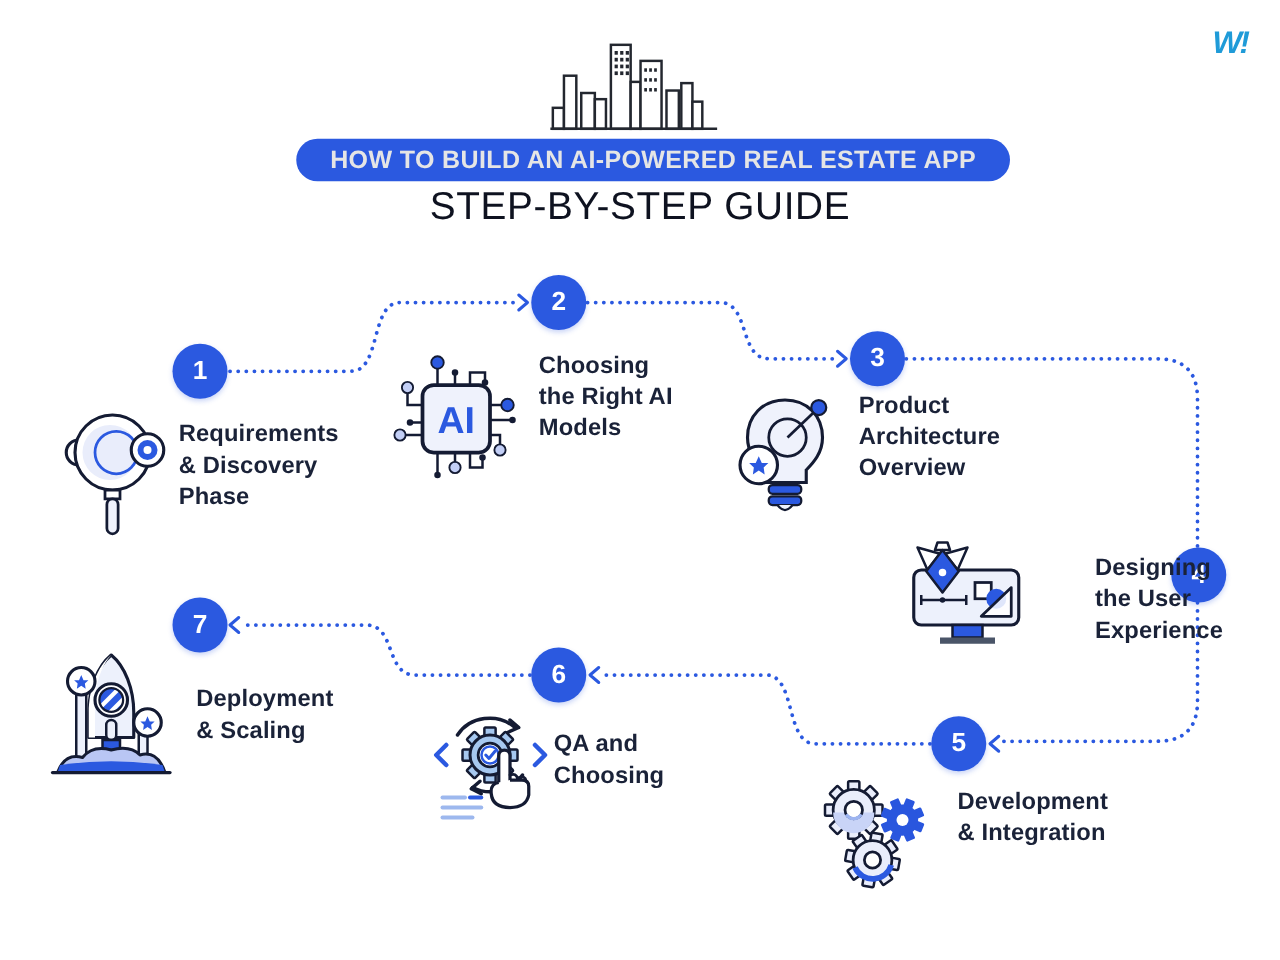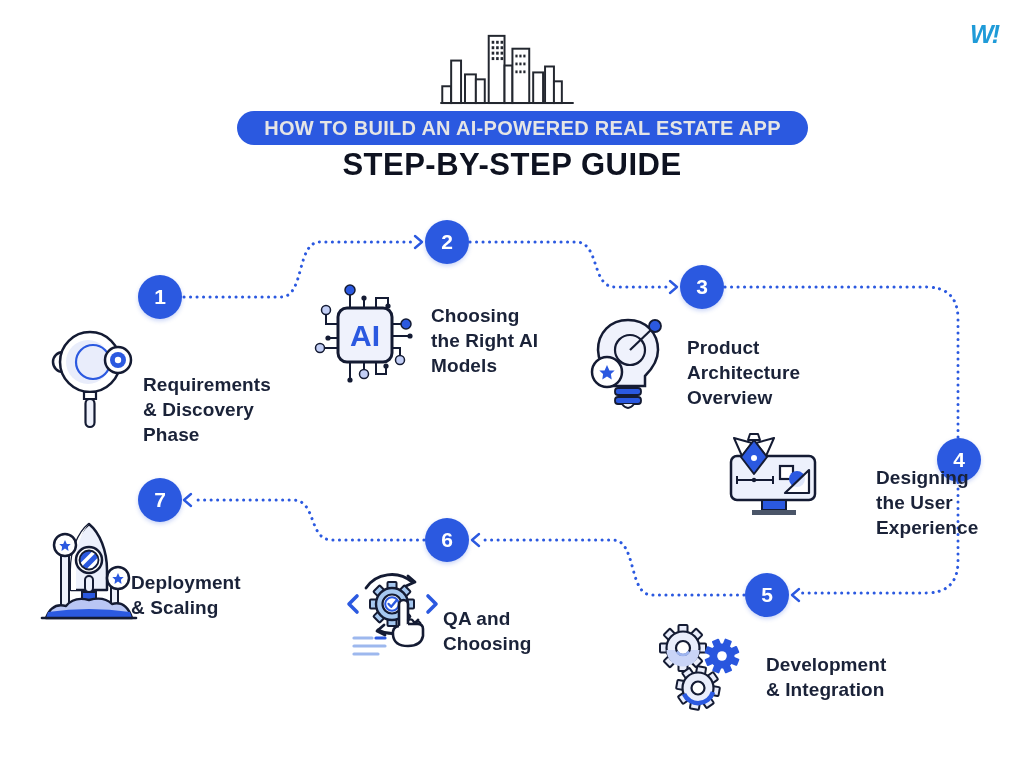--- a/index.html
+++ b/index.html
@@ -18,32 +18,32 @@
   }
   .skyline{position:absolute;left:402px;top:24px;width:210px;height:84px;}
   .banner{
     position:absolute;left:237px;top:111px;width:571px;height:34px;
     background:var(--accent);border-radius:17px;display:flex;align-items:center;
     justify-content:center;color:#e5e5e5;font-size:20px;font-weight:700;
     letter-spacing:.3px;white-space:nowrap;
   }
   .title{
     position:absolute;left:0;top:147px;width:1024px;text-align:center;
-    font-size:31px;font-weight:700;color:var(--title);letter-spacing:.5px;
+    font-size:31px;font-weight:400;color:var(--title);letter-spacing:.5px;
   }
   .connector{position:absolute;left:0;top:0;width:1024px;height:768px;pointer-events:none;}
   .step-circle{
     position:absolute;width:44px;height:44px;border-radius:50%;
     background:var(--accent);color:#ffffff;display:flex;align-items:center;
     justify-content:center;font-size:21px;font-weight:700;
     box-shadow:0 2px 4px rgba(43,89,224,.25);
   }
   .step-label{
     position:absolute;font-size:19px;font-weight:700;color:var(--text);
-    line-height:25px;white-space:pre-line;letter-spacing:.1px;margin-top:23px;
+    line-height:25px;white-space:pre-line;letter-spacing:.1px;
   }
   .icon{position:absolute;}
   svg text{font-family:"Liberation Sans", sans-serif;}
 </style>
 </head>
 <body>
 
 <div class="logo">W!</div>
 
 <svg class="skyline" viewBox="0 0 135 85">
@@ -106,37 +106,37 @@
 </svg>
 
 <div class="step-circle" style="left:138px;top:275px">1</div>
 <div class="step-circle" style="left:425px;top:220px">2</div>
 <div class="step-circle" style="left:680px;top:265px">3</div>
 <div class="step-circle" style="left:937px;top:438px">4</div>
 <div class="step-circle" style="left:745px;top:573px">5</div>
 <div class="step-circle" style="left:425px;top:518px">6</div>
 <div class="step-circle" style="left:138px;top:478px">7</div>
 
-<div class="step-label" style="left:143px;top:349px">Requirements
+<div class="step-label" style="left:143px;top:335px">Requirements
 &amp; Discovery
 Phase</div>
 <div class="step-label" style="left:431px;top:280px">Choosing
 the Right AI
 Models</div>
 <div class="step-label" style="left:687px;top:312px">Product
 Architecture
 Overview</div>
 <div class="step-label" style="left:876px;top:442px">Designing
 the User
 Experience</div>
 <div class="step-label" style="left:766px;top:629px">Development
 &amp; Integration</div>
 <div class="step-label" style="left:443px;top:583px">QA and
 Choosing</div>
-<div class="step-label" style="left:131px;top:547px">Deployment
+<div class="step-label" style="left:157px;top:547px">Deployment
 &amp; Scaling</div>
 
 <svg class="icon" style="left:42px;top:320px;width:96px;height:112px" viewBox="0 0 96 112">
   <circle cx="21" cy="42" r="10" fill="#ffffff" stroke="#141B33" stroke-width="2.5"></circle>
   <path d="M24 34 A 9 9 0 0 0 24 50" fill="none" stroke="#2B59E0" stroke-width="3"></path>
   <circle cx="48" cy="42" r="30" fill="#ffffff" stroke="#141B33" stroke-width="2.5"></circle>
   <circle cx="46" cy="42" r="22" fill="#E9EDFB"></circle>
   <circle cx="51" cy="42" r="17" fill="none" stroke="#2B59E0" stroke-width="2.2"></circle>
   <circle cx="76" cy="40" r="13" fill="#ffffff" stroke="#141B33" stroke-width="2.5"></circle>
   <circle cx="76" cy="40" r="8" fill="#2B59E0"></circle>

